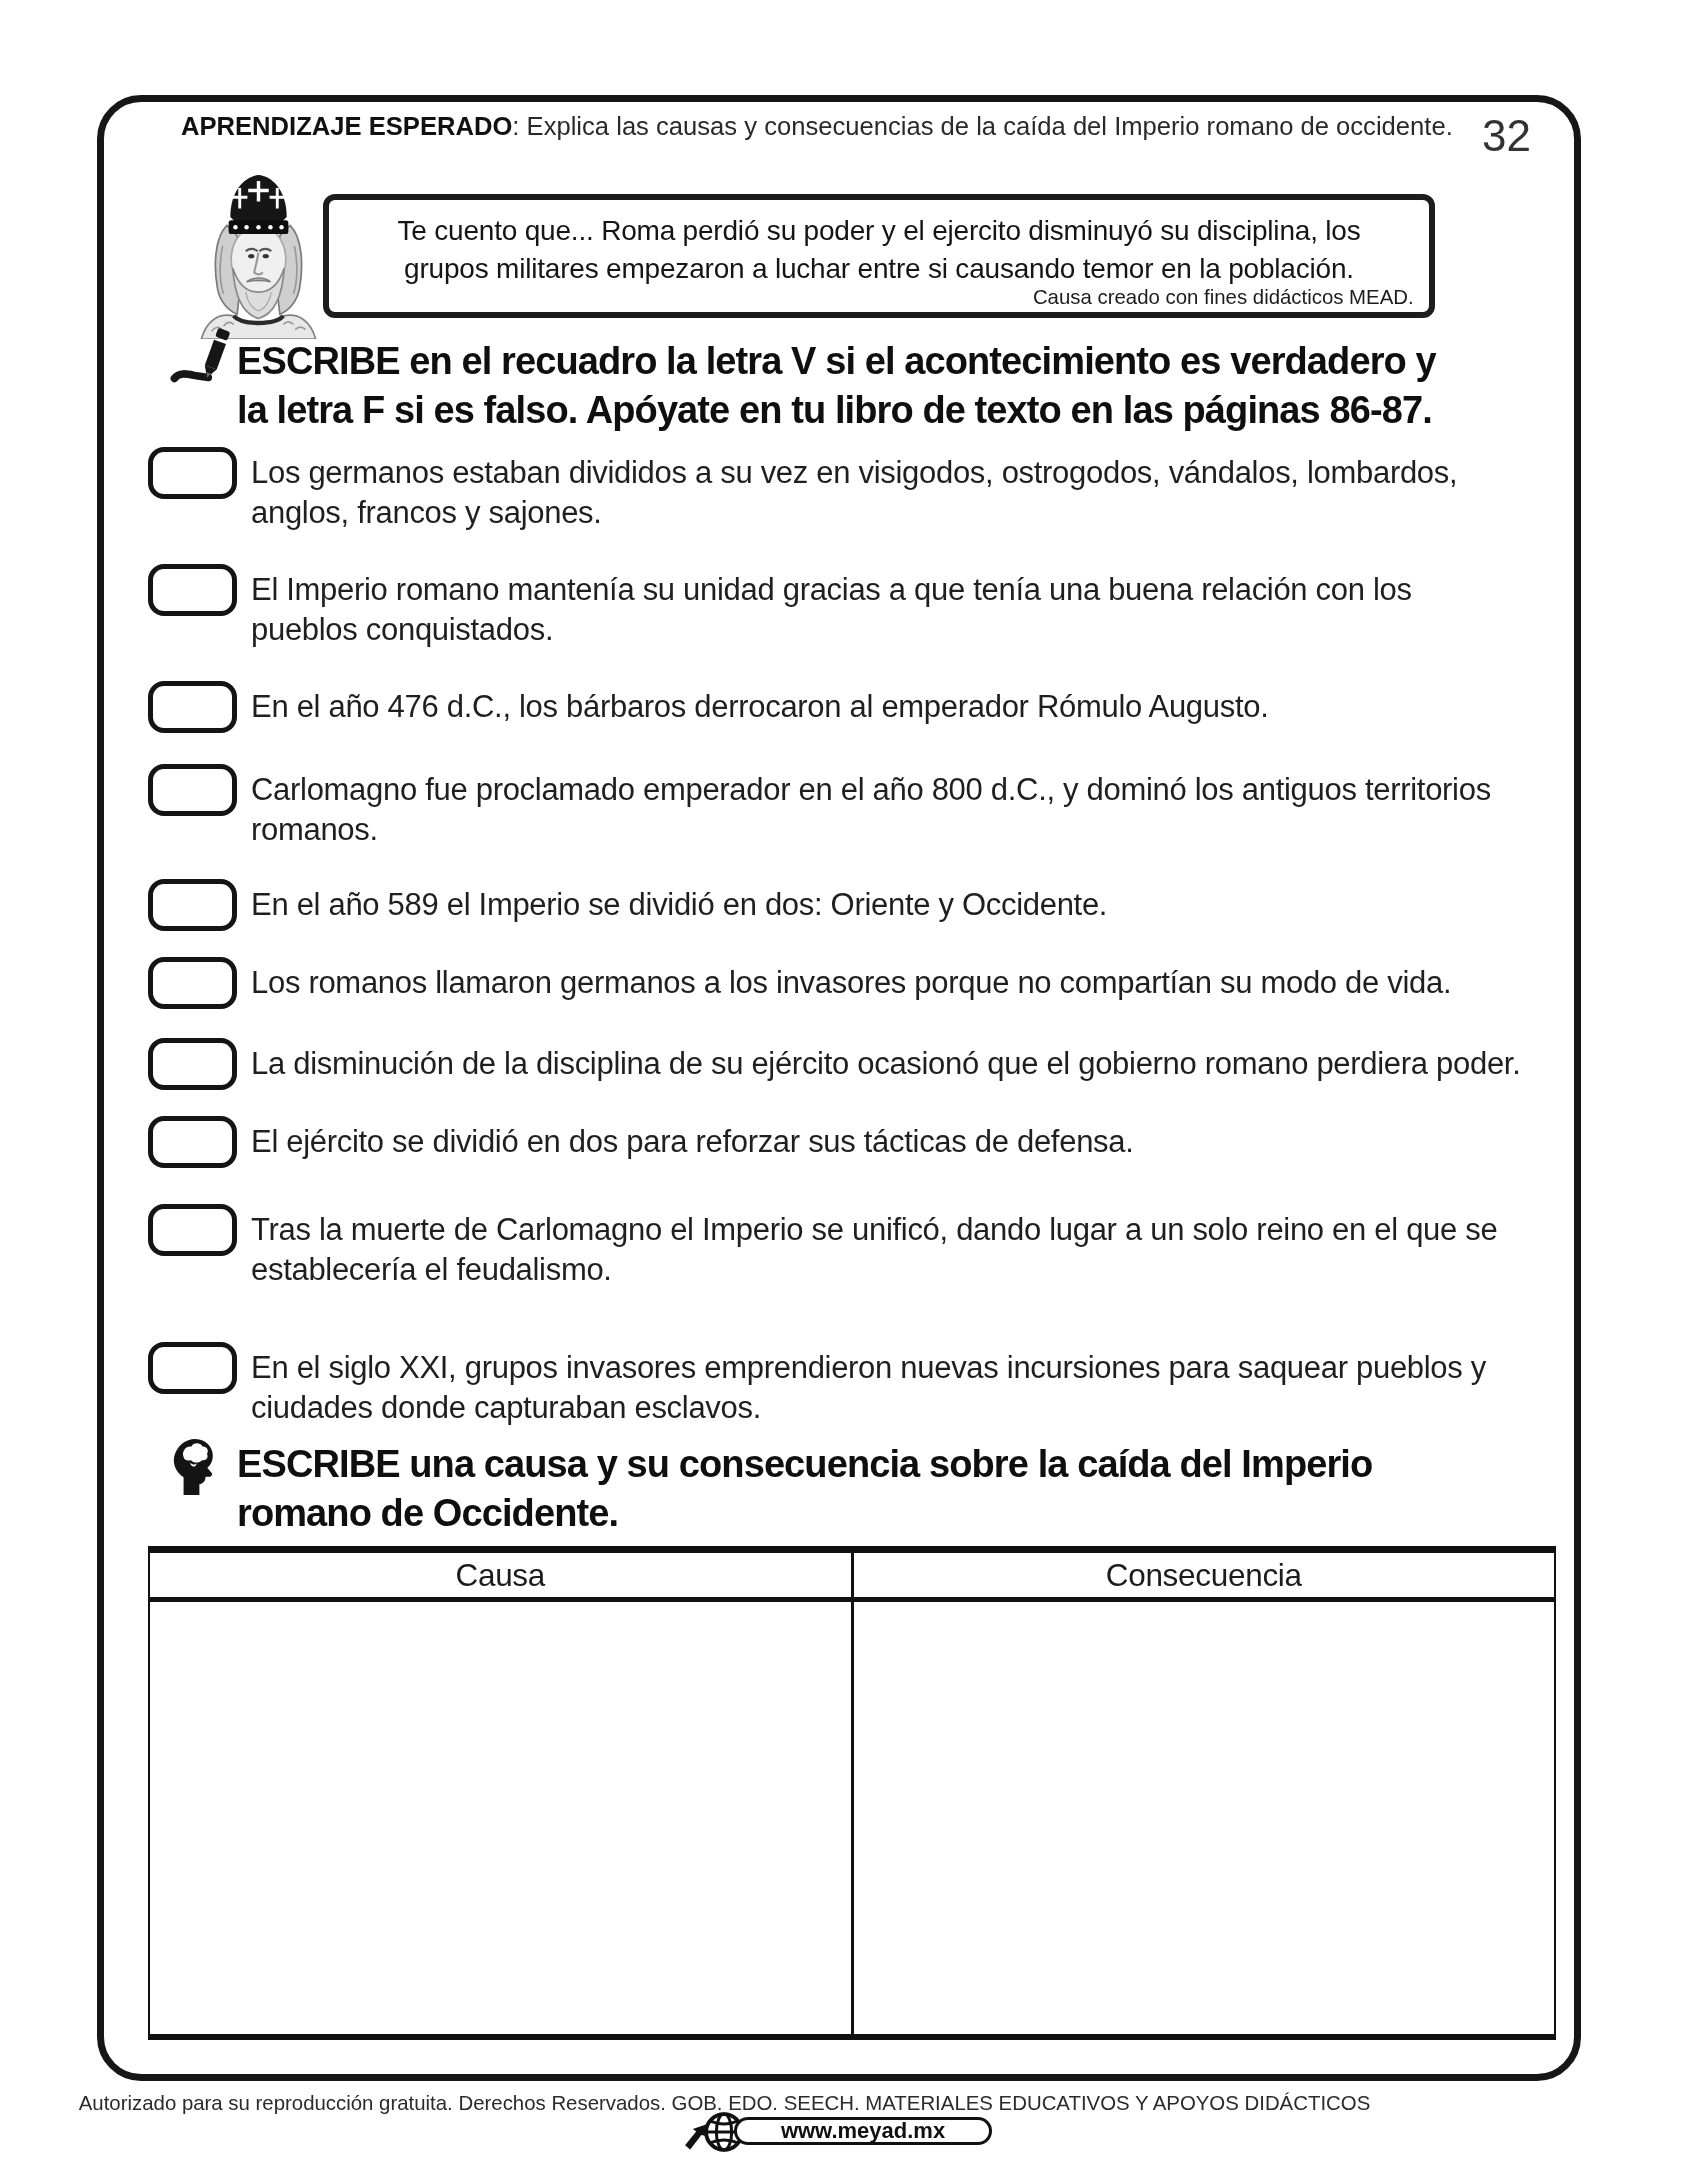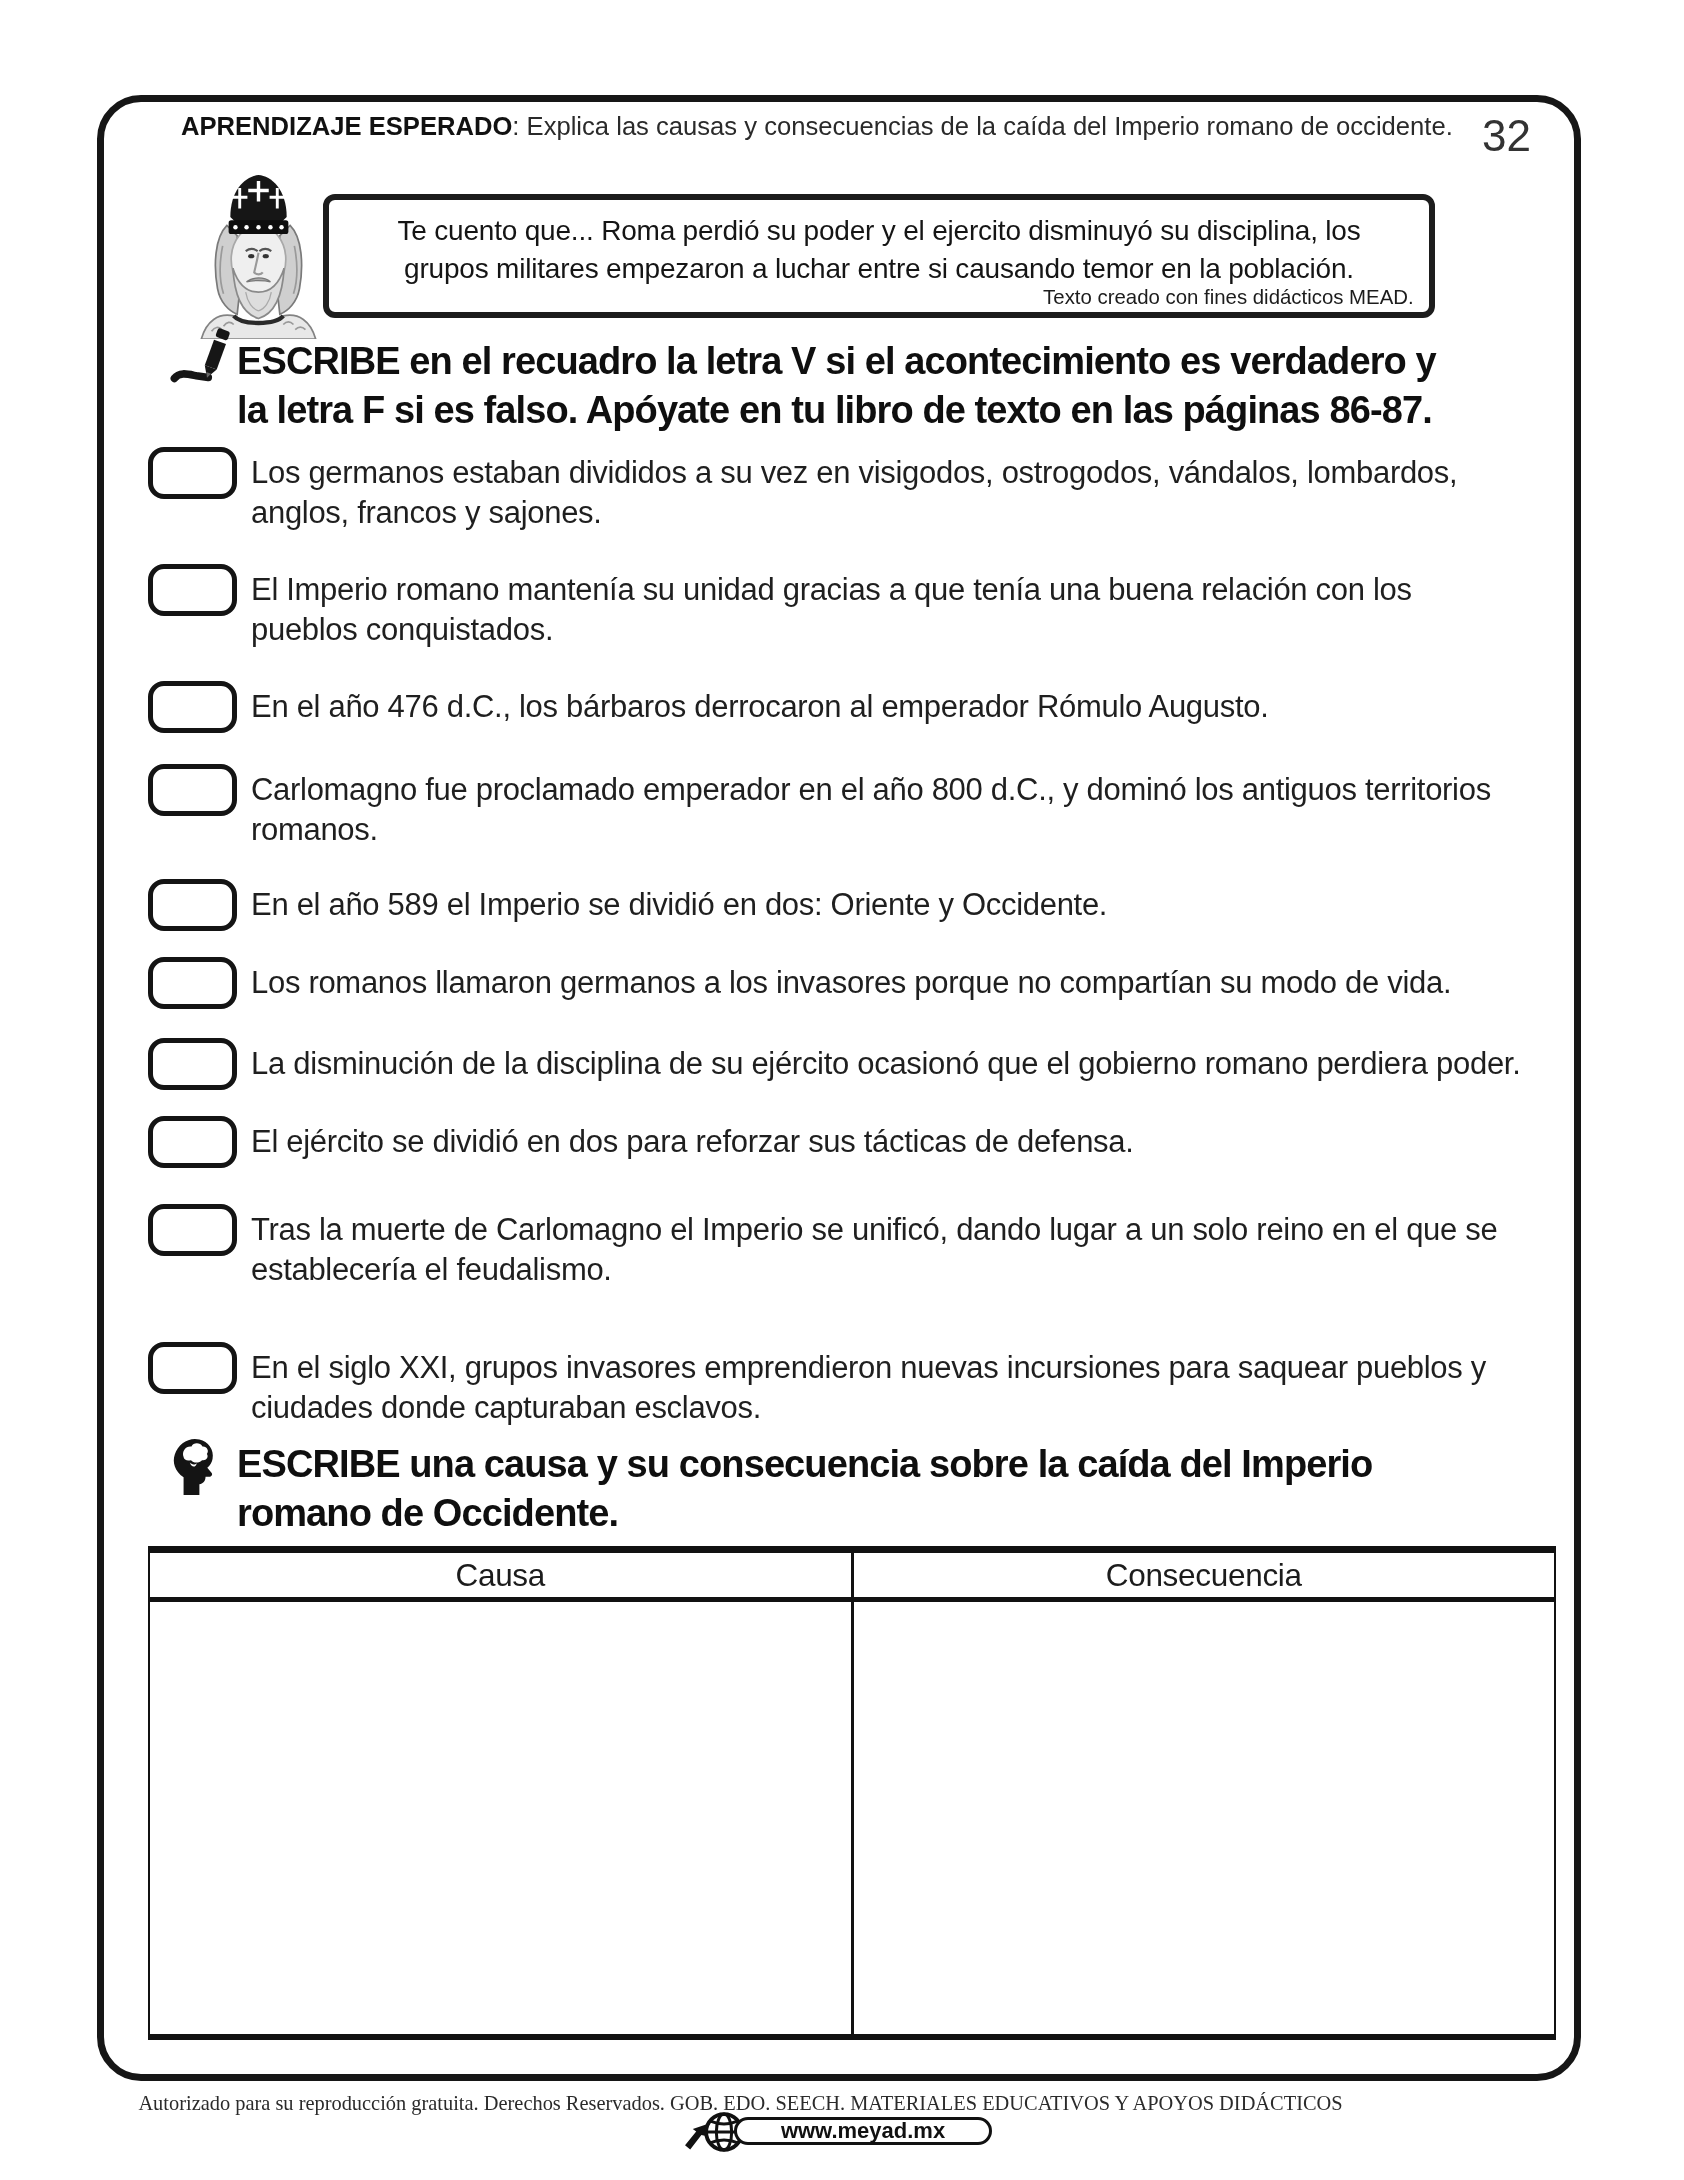--- a/index.html
+++ b/index.html
@@ -38,22 +38,22 @@
              color:#1f1f1f;letter-spacing:-0.3px;white-space:pre-line;}
 
   .cc-table{position:absolute;left:148px;top:1536px;width:1408px;height:494px;box-sizing:border-box;
             border:2.6px solid #111;border-top-width:7.7px;border-bottom-width:6px;display:flex;flex-direction:column;background:#fff;margin-top:10px;}
   .cc-head{display:flex;height:44px;border-bottom:5.1px solid #111;flex:0 0 auto;}
   .cc-th{flex:1;display:flex;align-items:center;justify-content:center;font-size:31.5px;color:#1c1c1c;letter-spacing:-0.3px;}
   .cc-th.first,.cc-td.first{border-right:3.4px solid #111;}
   .cc-body{display:flex;flex:1;}
   .cc-td{flex:1;}
 
-  .rights{position:absolute;left:16px;top:2092px;width:1449px;text-align:center;
-          font-size:20.4px;color:#2b2b2b;font-family:Liberation Serif, serif;}
+  .rights{position:absolute;left:0;top:2092px;width:1449px;text-align:center;
+          font-size:20.4px;color:#2b2b2b;}
   .pill{position:absolute;left:734px;top:2117px;width:252px;height:22px;border:3.4px solid #111;
         border-radius:15.3px;background:#fff;display:flex;align-items:center;justify-content:center;
         font-size:22px;font-weight:bold;color:#111;}
   .globe{position:absolute;left:702px;top:2109px;width:44px;height:46px;}
   .cursor{position:absolute;left:679px;top:2122px;width:31px;height:31px;}
 </style>
 </head>
 <body>
 
 <div id="page">
@@ -89,21 +89,21 @@
     <path d="M45 122 C47 158 58 176 75 181 C92 176 103 158 105 122 C98 144 87 150 75 150 C63 150 52 144 45 122 Z" fill="#dddddd" stroke="#8a8a8a" stroke-width="2"></path>
     <path d="M60 150 C62 162 68 170 75 172 M90 150 C88 162 82 170 75 172" fill="none" stroke="#aaa" stroke-width="1.5"></path>
     <path d="M8 205 C14 184 28 174 46 178 C52 190 98 190 104 178 C122 174 136 184 142 205 Z" fill="#e8e8e8" stroke="#838383" stroke-width="2"></path>
     <path d="M46 178 C55 189 95 189 104 178" fill="none" stroke="#2a2a2a" stroke-width="5"></path>
     <path d="M20 196 q6 -8 12 -2 M34 190 q6 -8 12 -2 M104 188 q6 -6 12 0 M118 194 q6 -6 12 0" fill="none" stroke="#9a9a9a" stroke-width="2"></path>
   </svg>
 
   <div class="intro-box">
     <div class="intro-text">Te cuento que... Roma perdió su poder y el ejercito disminuyó su disciplina, los
 grupos militares empezaron a luchar entre si causando temor en la población.</div>
-    <div class="intro-credit">Texto creado con fines didácticos MEAD.</div>
+    <div class="intro-credit">Causa creado con fines didácticos MEAD.</div>
   </div>
 
   <svg class="pencil" viewBox="0 0 76 72">
     <path d="M6 63 C12 55 22 58 32 60 L46 62" fill="none" stroke="#161616" stroke-width="9" stroke-linecap="round"></path>
     <g transform="rotate(20 44 62)">
       <rect x="37" y="2" width="15" height="11" rx="3" fill="#161616"></rect>
       <rect x="37" y="17" width="15" height="32" fill="#161616"></rect>
       <path d="M37 49 L52 49 L44.5 62 Z" fill="#161616"></path>
       <path d="M41.5 56 L47.5 56 L44.5 62 Z" fill="#666"></path>
     </g>

